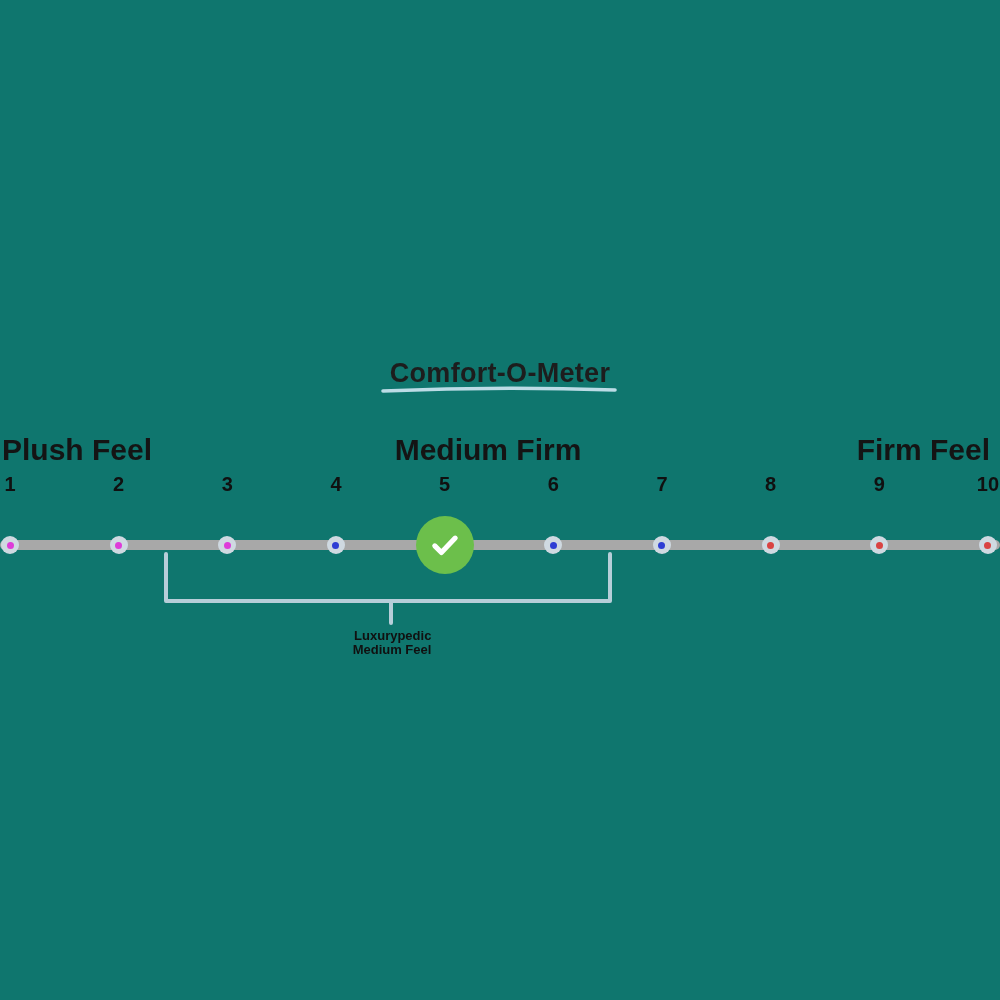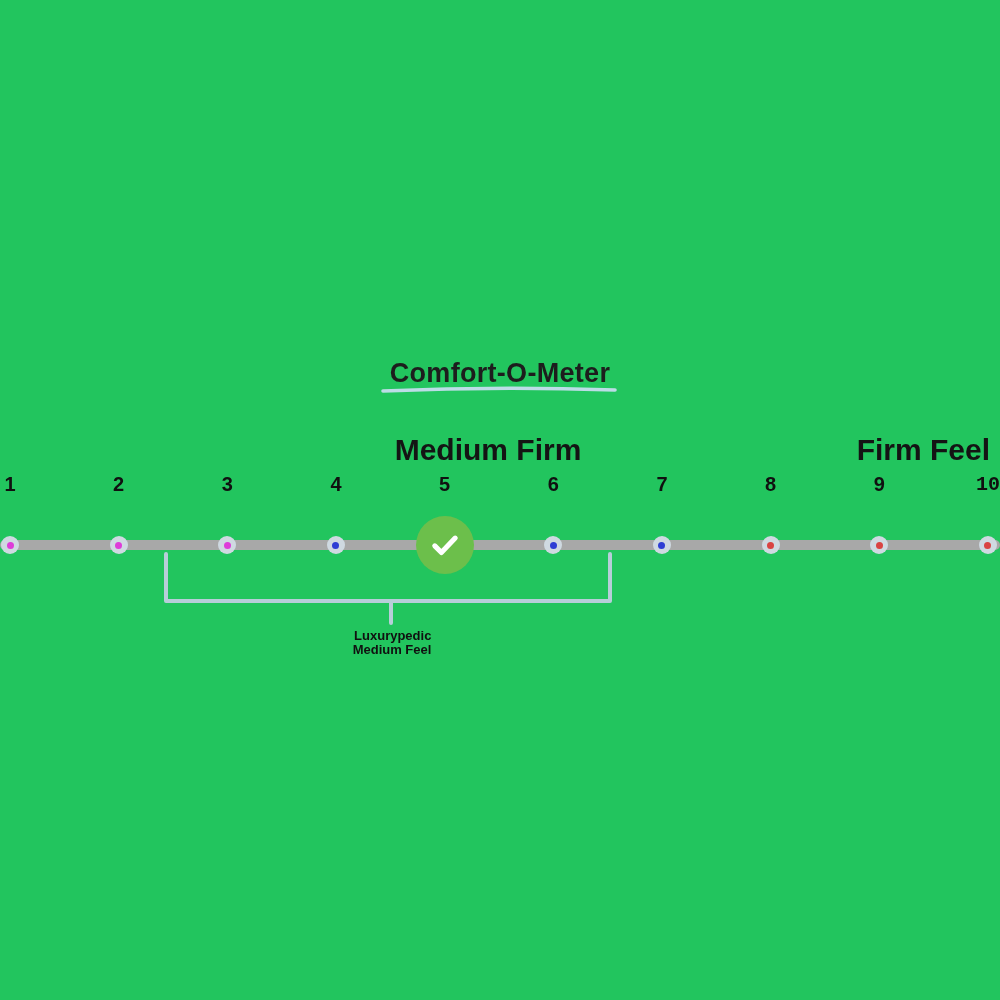--- a/index.html
+++ b/index.html
@@ -4,21 +4,21 @@
 <style>
   * { margin: 0; padding: 0; box-sizing: border-box; }
   html, body { background: #ffffff; }
   body { font-family: "Liberation Sans", sans-serif; }
 
   .canvas {
     position: relative;
     width: 1000px;
     height: 1000px;
     margin: 0 auto;
-    background: #22c55e;
+    background: #0f766e;
     overflow: hidden;
     padding-left: 22px;
   }
 
   .title {
     position: absolute;
     top: 358px;
     left: 0;
     width: 100%;
     text-align: center;
@@ -133,34 +133,35 @@
 <body>
 
 <div class="canvas">
 
   <div class="title">Comfort-O-Meter</div>
 
   <svg class="title-underline" viewBox="0 0 238 12" preserveAspectRatio="none">
     <path id="underline-path" d="M3,7 Q119,2 235,6" fill="none" stroke="#bcdce6" stroke-width="3.6" stroke-linecap="round"></path>
   </svg>
 
+  <div class="feel-label feel-left">Plush Feel</div>
   <div class="feel-label feel-center">Medium Firm</div>
   <div class="feel-label feel-right">Firm Feel</div>
 
   <div class="numbers-layer" id="numbers-layer">
       <span class="num" style="left: 1%;">1</span>
       <span class="num" style="left: 11.866%;">2</span>
       <span class="num" style="left: 22.732%;">3</span>
       <span class="num" style="left: 33.598%;">4</span>
       <span class="num" style="left: 44.464%;">5</span>
       <span class="num" style="left: 55.33%;">6</span>
       <span class="num" style="left: 66.196%;">7</span>
       <span class="num" style="left: 77.062%;">8</span>
       <span class="num" style="left: 87.928%;">9</span>
-      <span class="num" style="left: 98.794%; font-family: Liberation Mono, monospace;">10</span>
+      <span class="num" style="left: 98.794%;">10</span>
     </div>
 
   <div class="track-bar"></div>
 
   <div class="dots-layer" id="dots-layer">
       <div class="dot" style="left: 1%;">
         <span style="background: rgb(222, 60, 217);"></span>
       </div>
       <div class="dot" style="left: 11.866%;">
         <span style="background: rgb(222, 60, 217);"></span>

